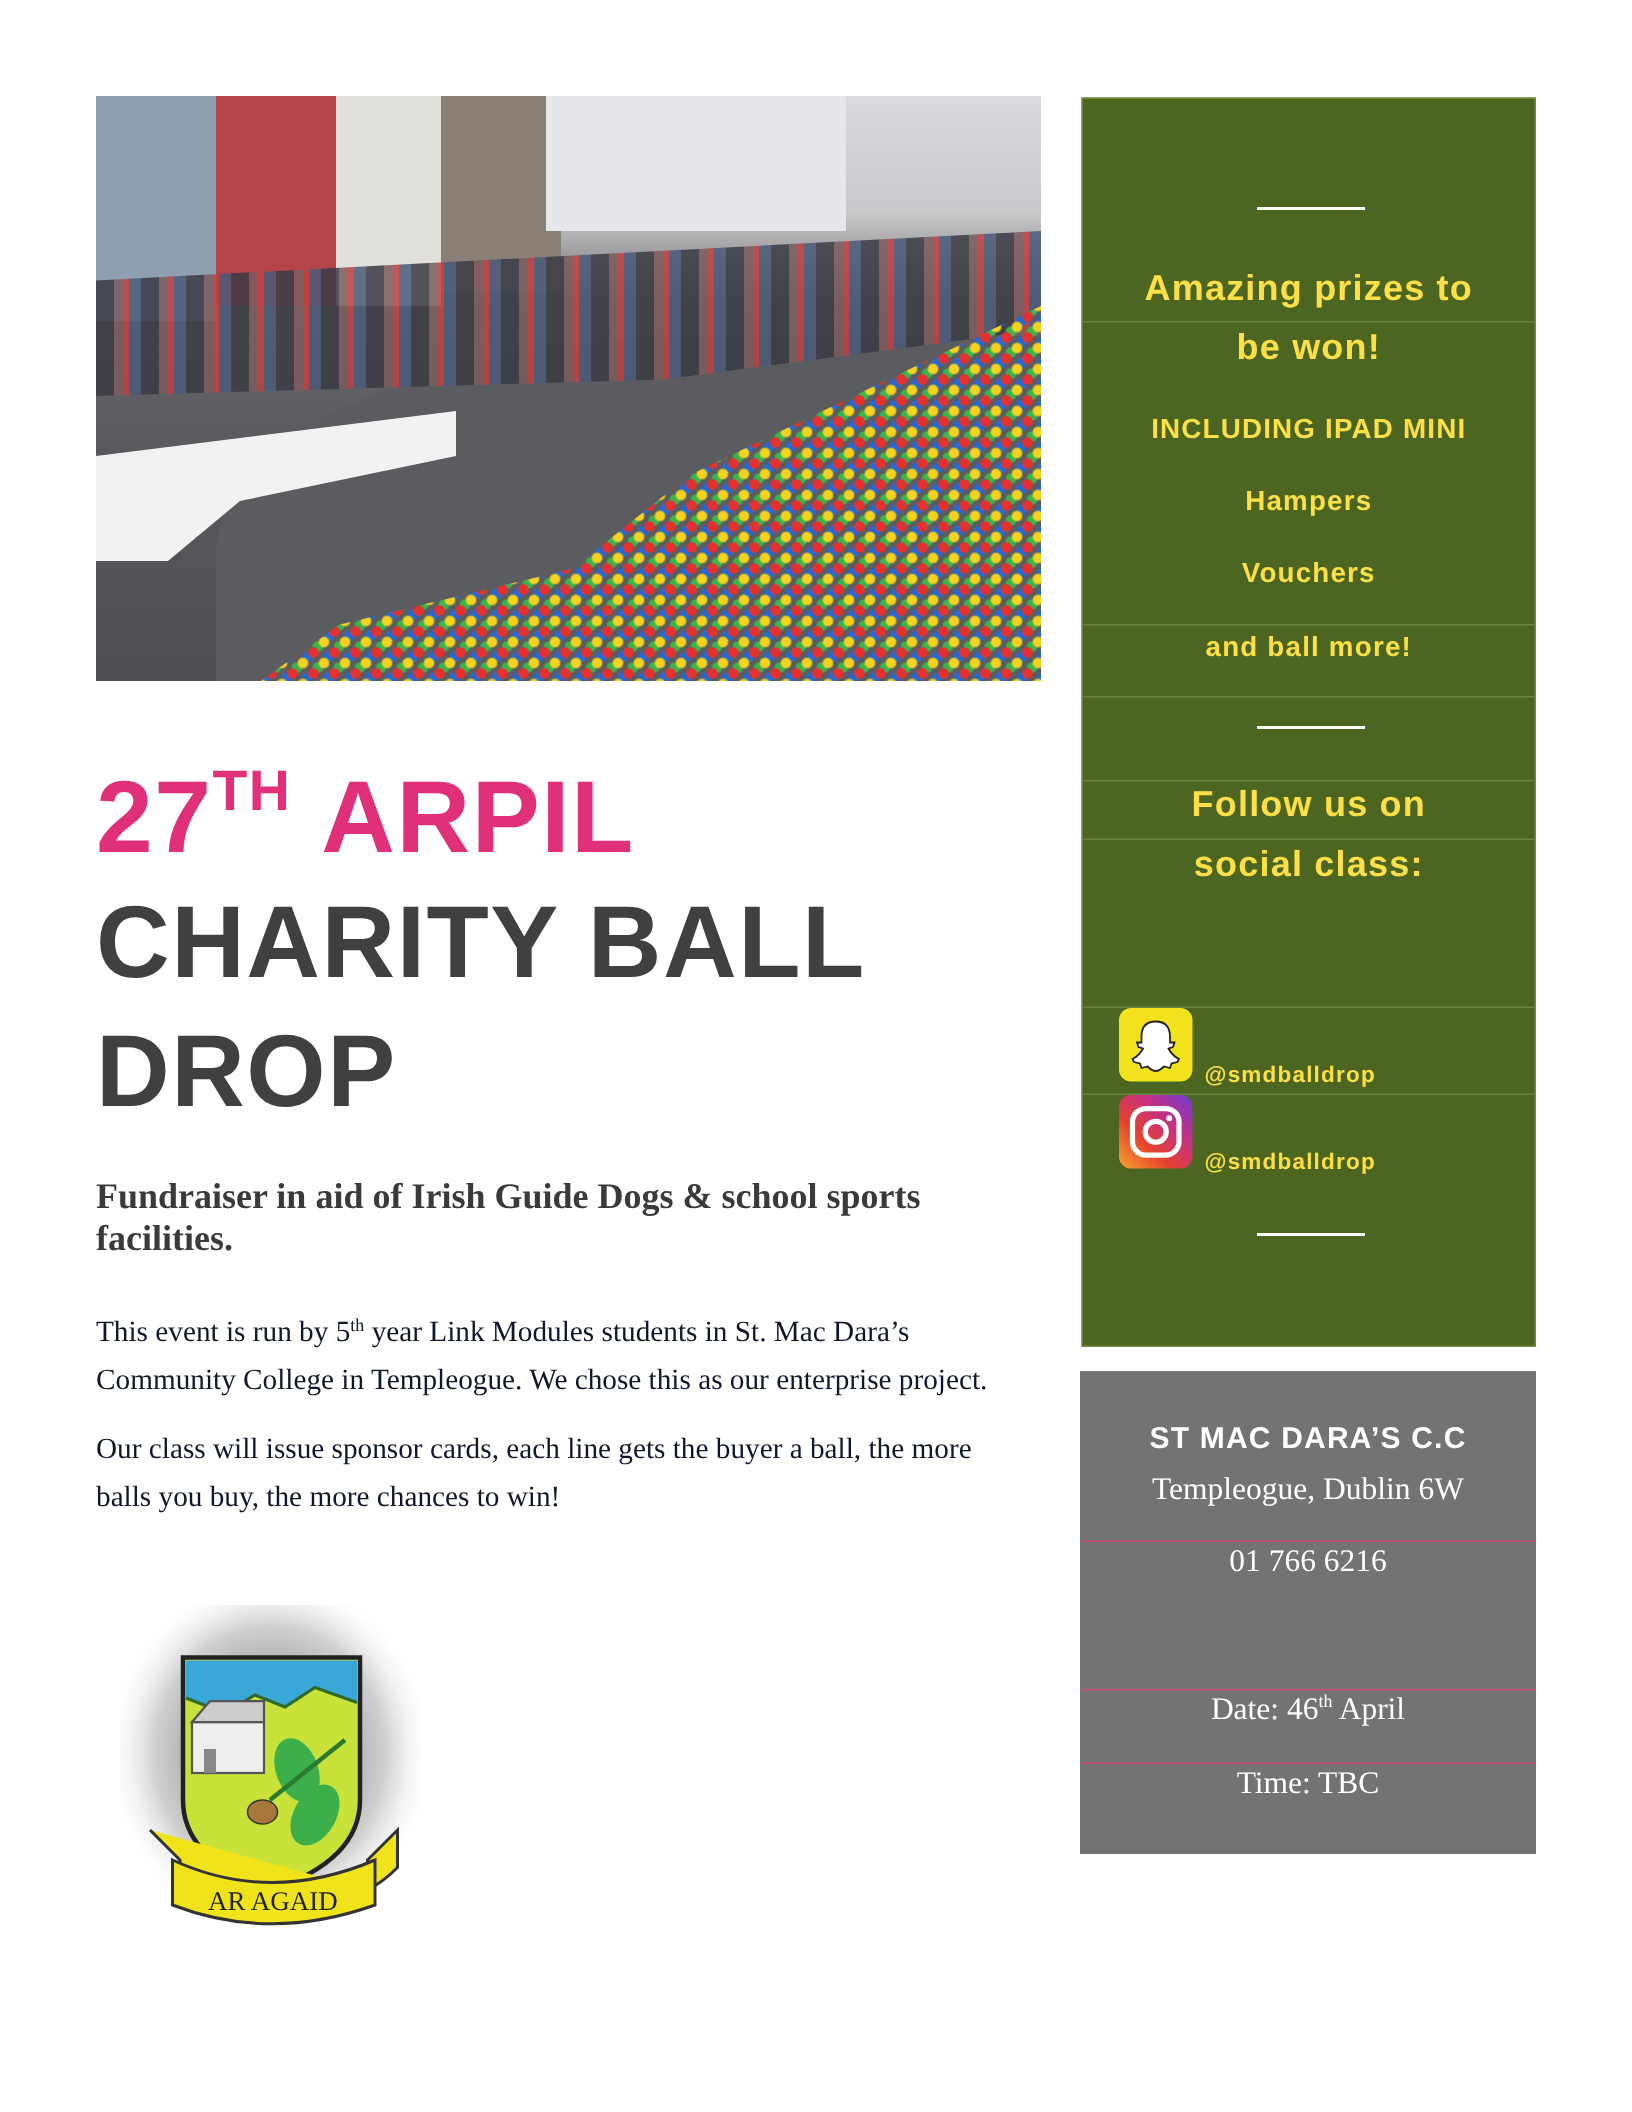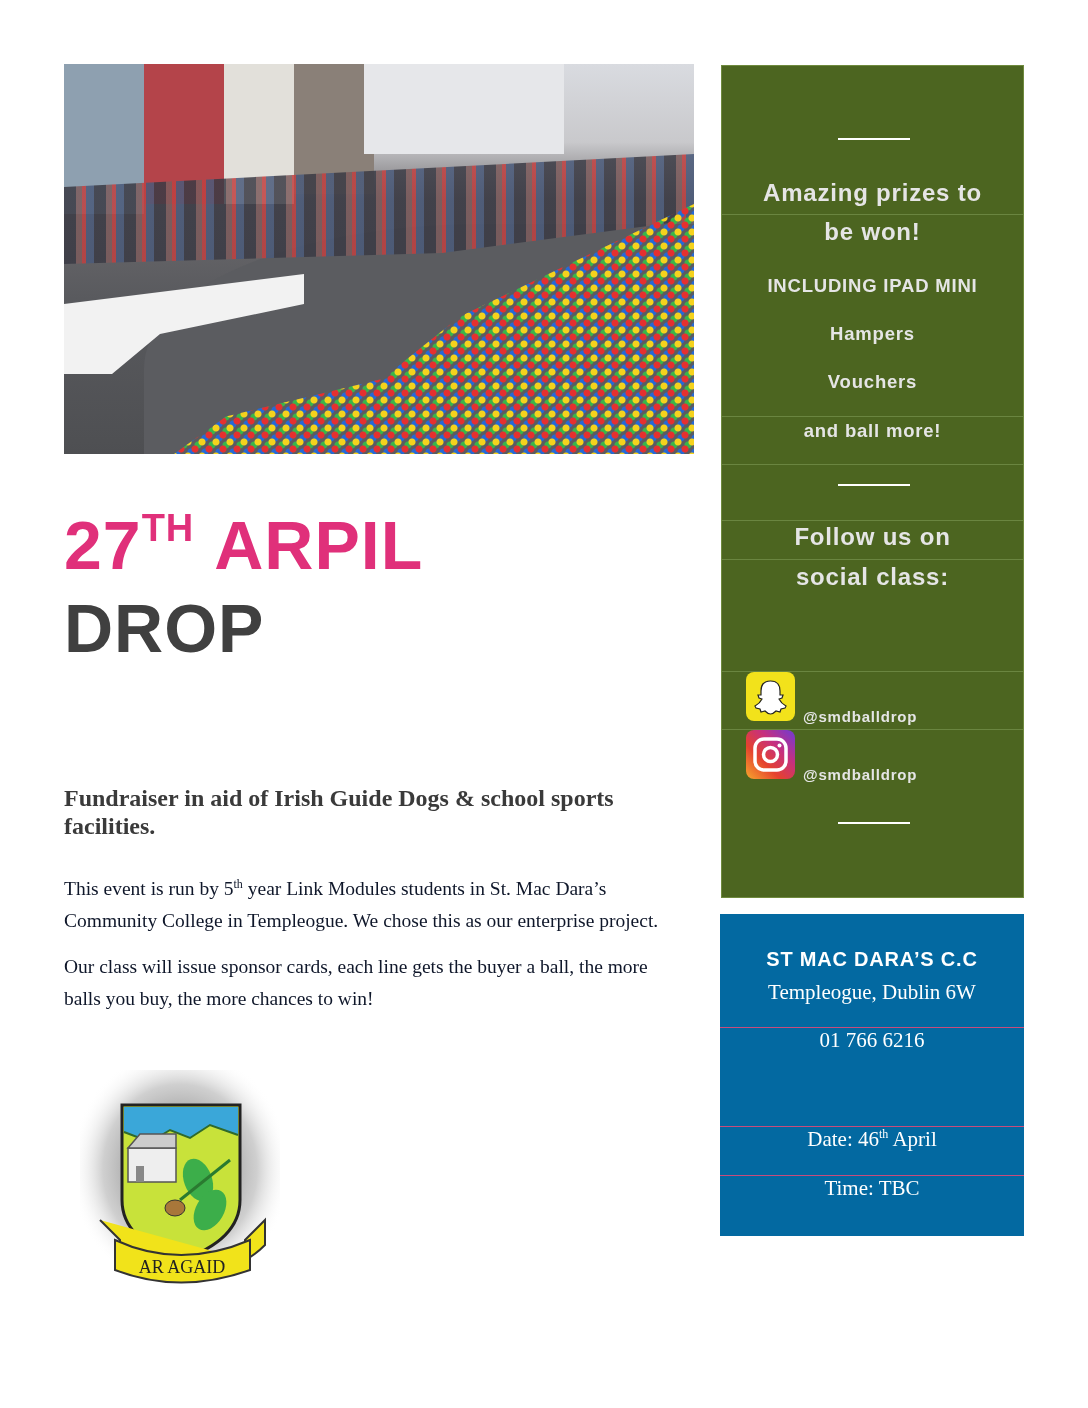--- a/index.html
+++ b/index.html
@@ -42,33 +42,33 @@
   .subtitle { position: absolute; left: 64px; top: 784px; width: 620px;
     font-family: "Liberation Serif", serif; font-weight: bold; font-size: 24px; line-height: 28px; color: #3a3a3a; }
   .body-text { position: absolute; left: 64px; top: 873px; width: 620px;
     font-family: "Liberation Serif", serif; font-size: 19.5px; line-height: 31.5px; color: #0f172a; }
   .body-text p { margin: 0 0 15px 0; }
   .body-text sup { font-size: 12px; vertical-align: 7px; line-height: 0; }
 
   .logo { position: absolute; left: 80px; top: 1070px; width: 200px; height: 220px; }
 
   .green-panel { position: absolute; left: 721px; top: 65px; width: 301px; height: 831px; background: #4c6520;
-    border: 1px solid #6f8a3e; color: #e5e5e5; font-family: "Liberation Sans", sans-serif; font-weight: bold; text-align: center; }
+    border: 1px solid #6f8a3e; color: #fde047; font-family: "Liberation Sans", sans-serif; font-weight: bold; text-align: center; }
   .gp-rule { position: absolute; left: 116px; width: 72px; height: 2px; background: #ffffff; }
   .gp-line { position: absolute; left: 0; width: 301px; height: 1px; background: #6a8540; }
   .gp-text { position: absolute; left: 0; width: 301px; text-align: center; }
   .gp-big { font-size: 24px; letter-spacing: 0.8px; }
   .gp-med { font-size: 18.5px; letter-spacing: 0.8px; }
   .social { position: absolute; left: 24px; display: flex; align-items: flex-end; }
   .social .ico { width: 49px; height: 49px; border-radius: 8px; position: relative; }
   .social .handle { font-size: 15px; letter-spacing: 0.8px; margin-left: 8px; margin-bottom: -4px; }
   .snap { background: #f2e21b; }
   .insta { background: linear-gradient(45deg, #f7a72d 0%, #e5422e 35%, #c6307f 65%, #6e3bd5 100%); }
 
-  .pink-panel { position: absolute; left: 720px; top: 914px; width: 304px; height: 322px; background: #0369a1;
+  .pink-panel { position: absolute; left: 720px; top: 914px; width: 304px; height: 322px; background: #737373;
     color: #ffffff; text-align: center; font-family: "Liberation Serif", serif; }
   .pp-line { position: absolute; left: 0; width: 304px; height: 1px; background: #c94c7c; }
   .pp-text { position: absolute; left: 0; width: 304px; text-align: center; font-size: 21px; }
   .pp-title { font-family: "Liberation Sans", sans-serif; font-weight: bold; font-size: 20px; letter-spacing: 0.8px; }
   .pp-text sup { font-size: 12px; vertical-align: 8px; line-height: 0; }
 </style>
 </head>
 <body>
 
 <div class="photo">
@@ -80,20 +80,21 @@
   <div class="road"></div>
   <div class="crowd"></div>
   <div class="barrier"></div>
   <div class="balls"></div>
 </div>
 
 <div class="headline">
   <div class="date-line">
     <span>27</span><sup>TH</sup>&nbsp;<span>ARPIL</span>
   </div>
+  <div class="title-line">CHARITY BALL</div>
   <div class="title-line">DROP</div>
 </div>
 
 <div class="subtitle">Fundraiser in aid of Irish Guide Dogs &amp; school sports facilities.</div>
 
 <div class="body-text">
   <p><span>This event is run by 5</span><sup>th</sup><span> year Link Modules students in St. Mac Dara’s Community College in Templeogue. We chose this as our enterprise project.</span></p>
   <p>Our class will issue sponsor cards, each line gets the buyer a ball, the more balls you buy, the more chances to win!</p>
 </div>
 

